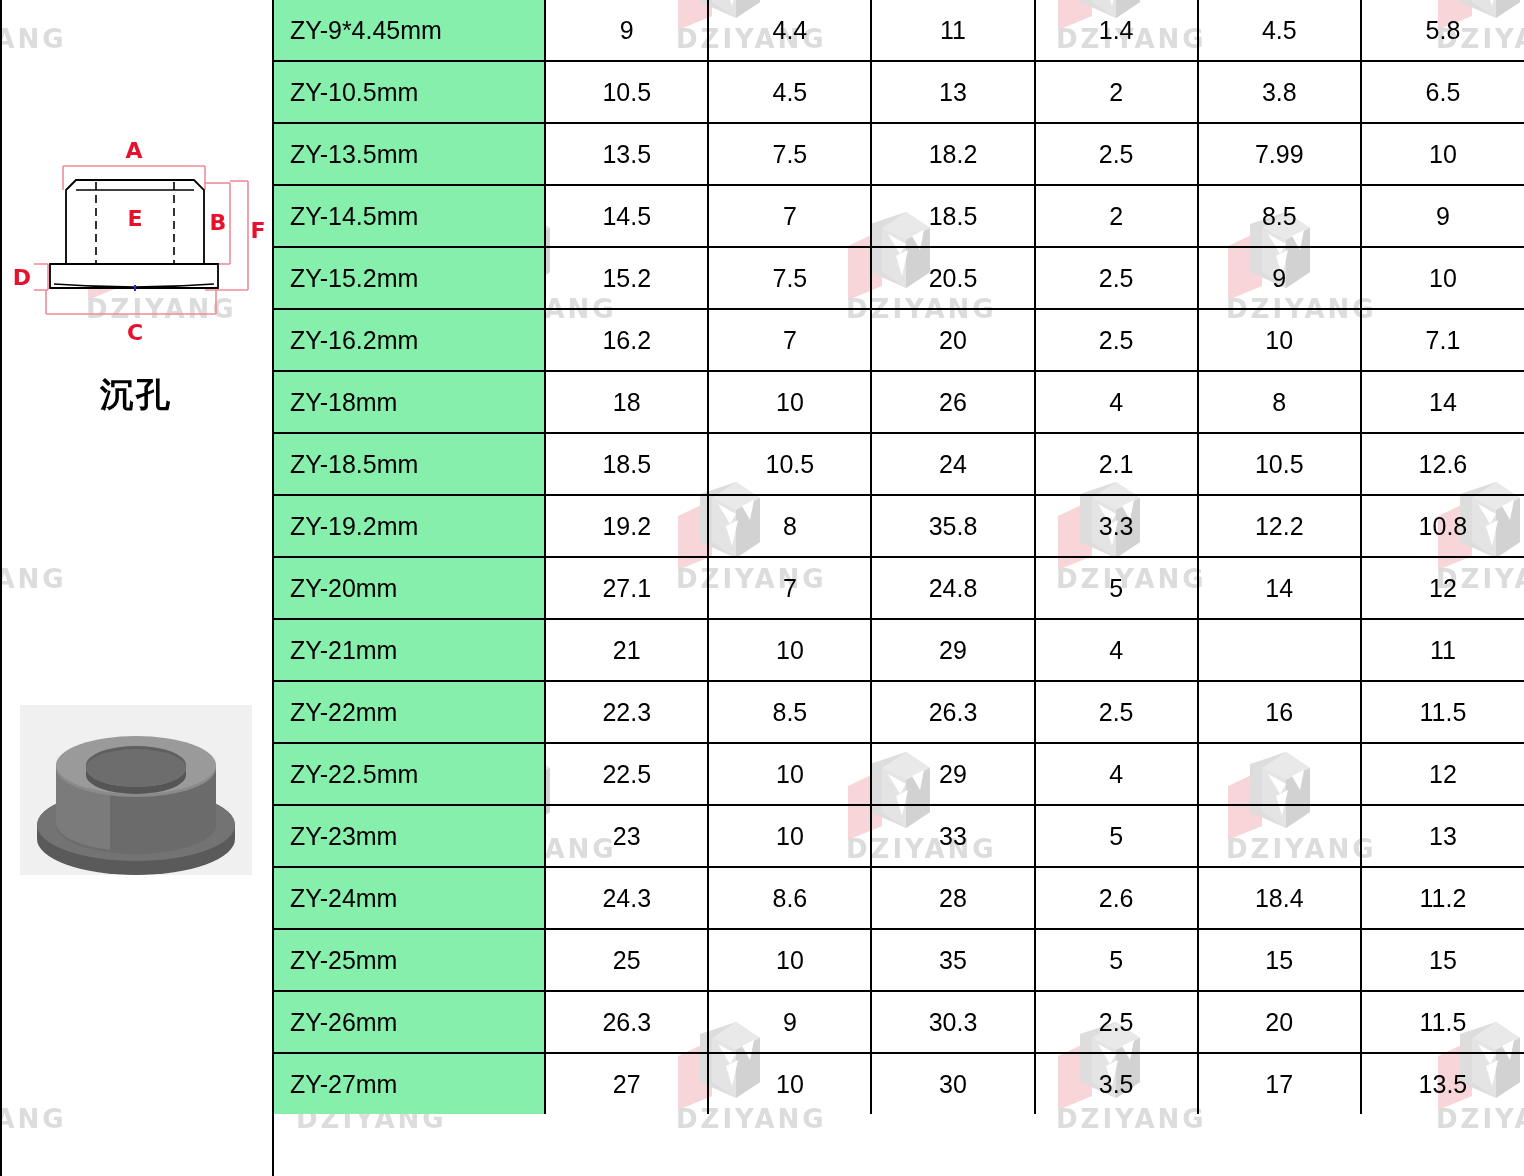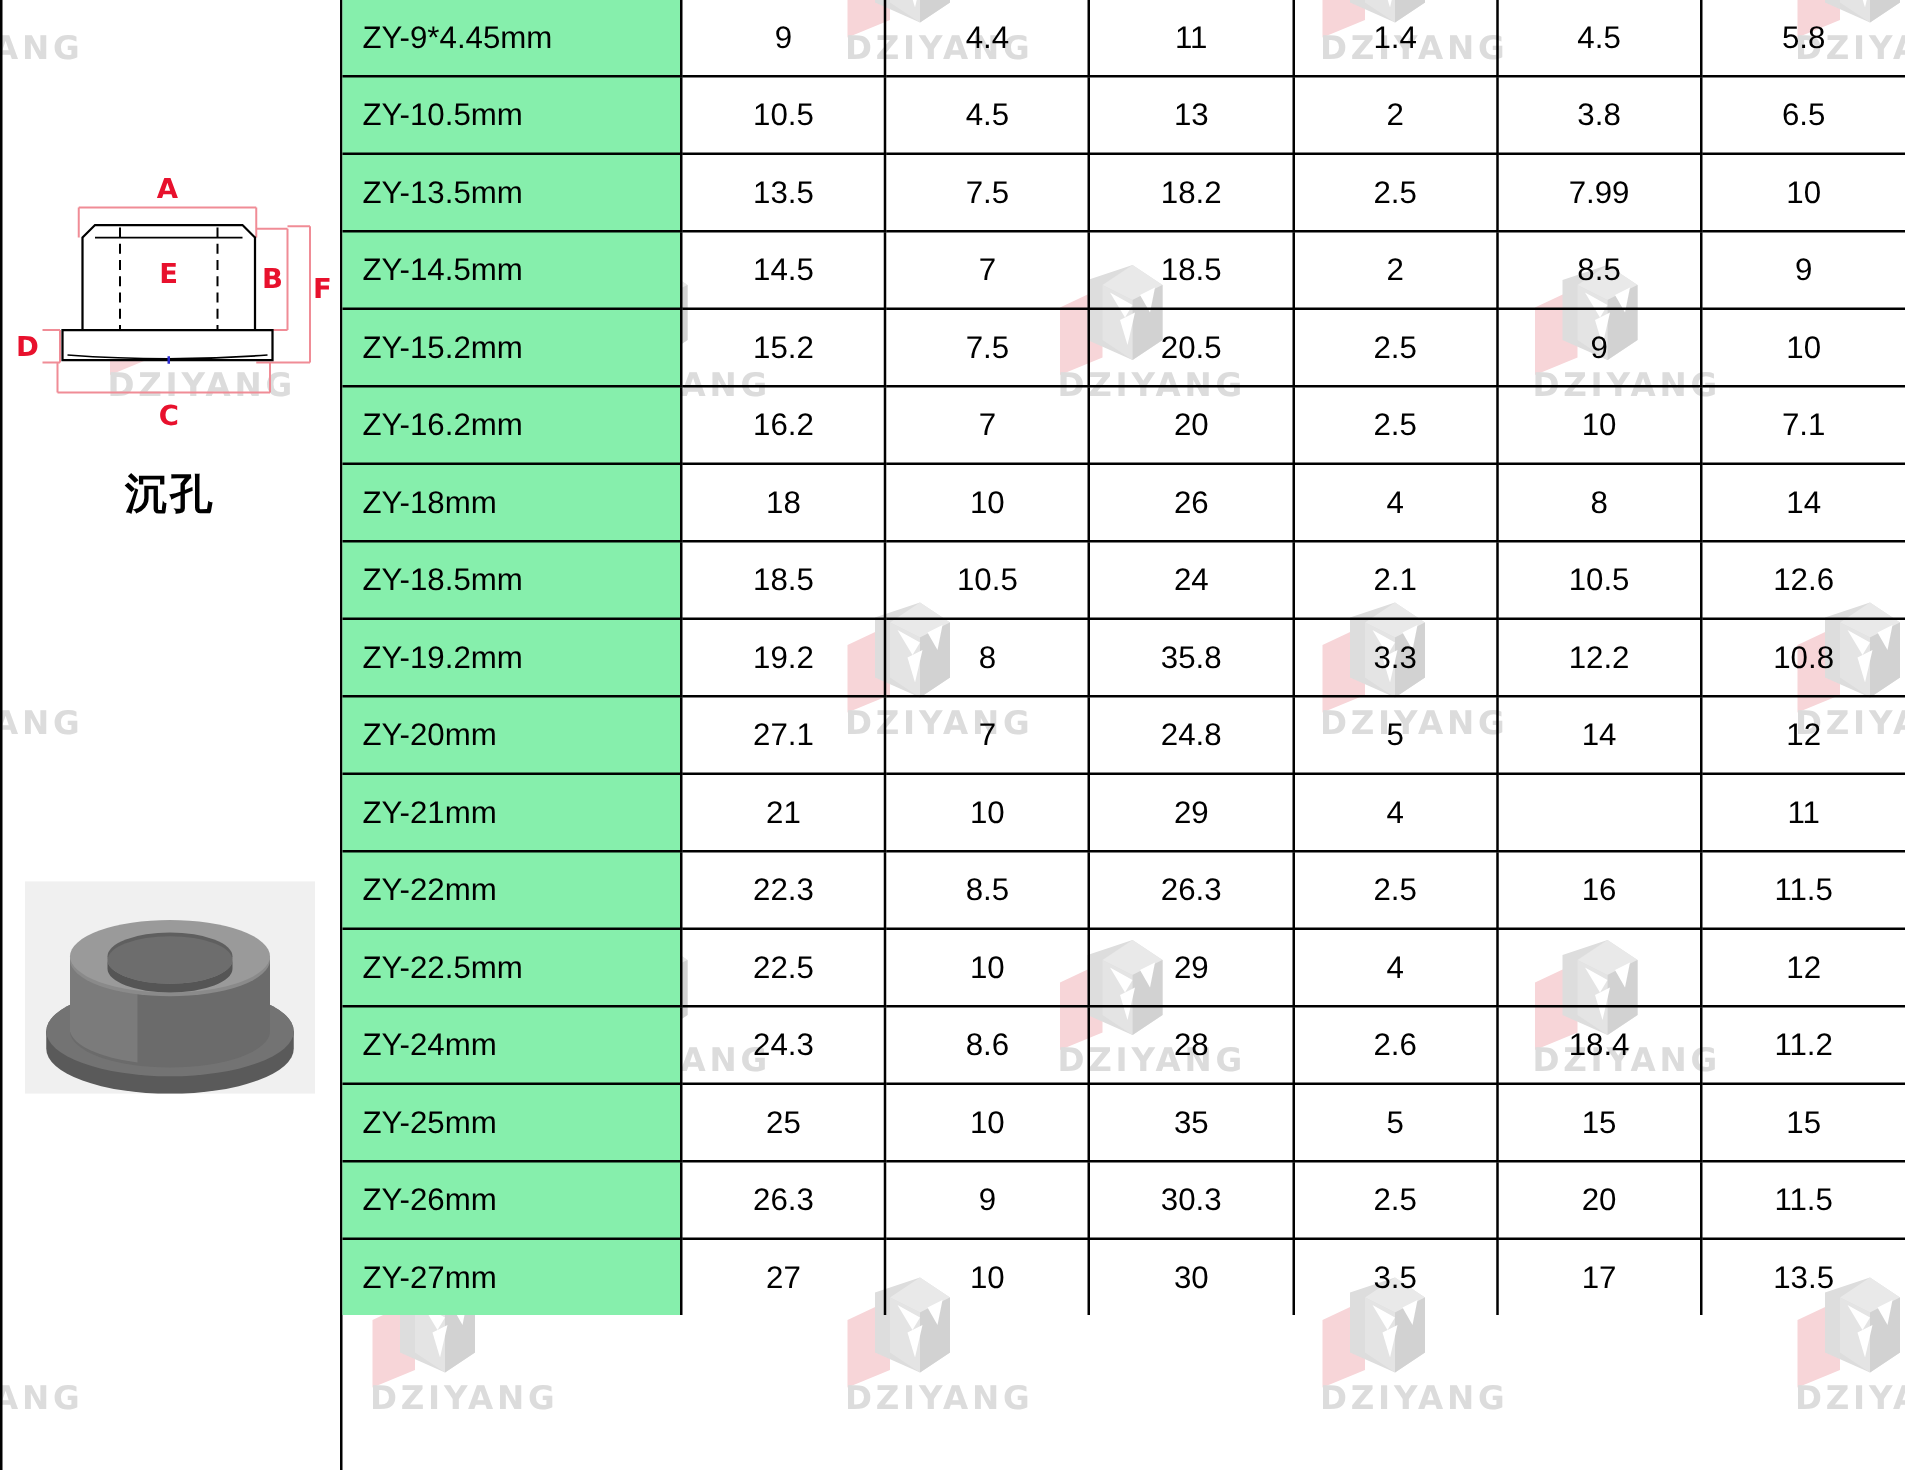--- a/index.html
+++ b/index.html
@@ -607,20 +607,29 @@
           <tr>
             <td class="model">ZY-22.5mm</td>
             <td>22.5</td>
             <td>10</td>
             <td>29</td>
             <td>4</td>
             <td></td>
             <td>12</td>
           </tr>
           <tr>
+            <td class="model">ZY-23mm</td>
+            <td>23</td>
+            <td>10</td>
+            <td>33</td>
+            <td>5</td>
+            <td></td>
+            <td>13</td>
+          </tr>
+          <tr>
             <td class="model">ZY-24mm</td>
             <td>24.3</td>
             <td>8.6</td>
             <td>28</td>
             <td>2.6</td>
             <td>18.4</td>
             <td>11.2</td>
           </tr>
           <tr>
             <td class="model">ZY-25mm</td>

